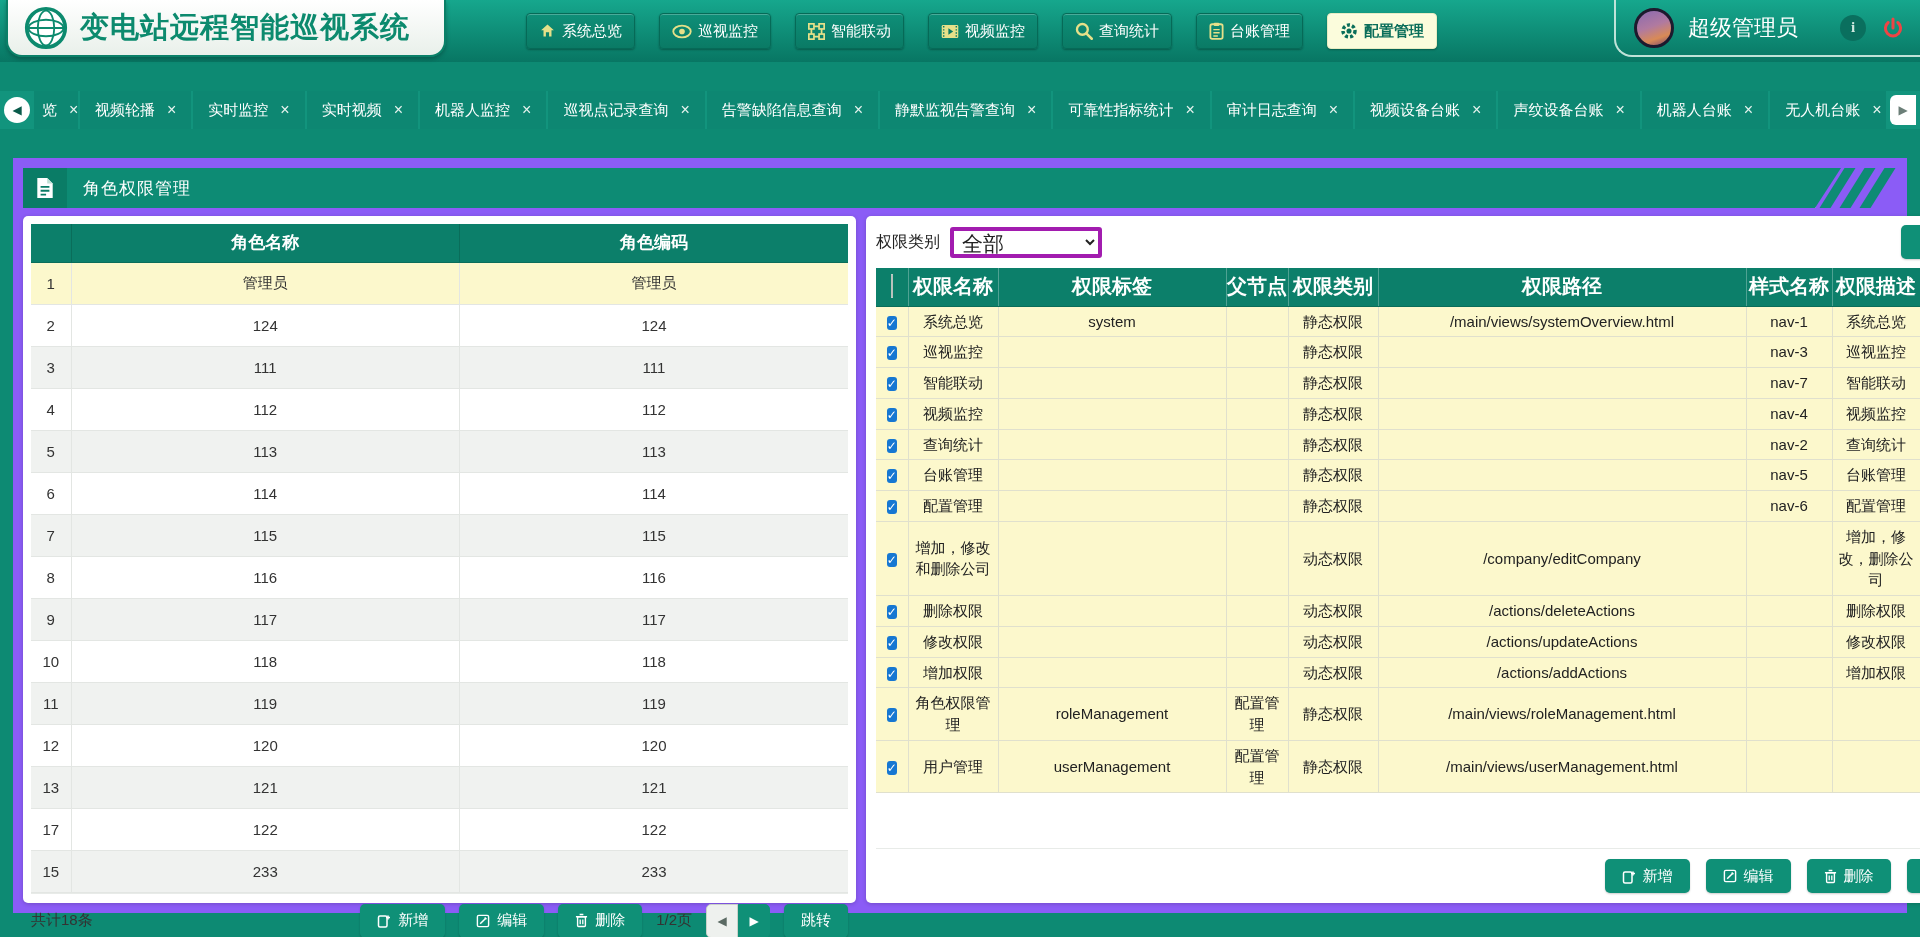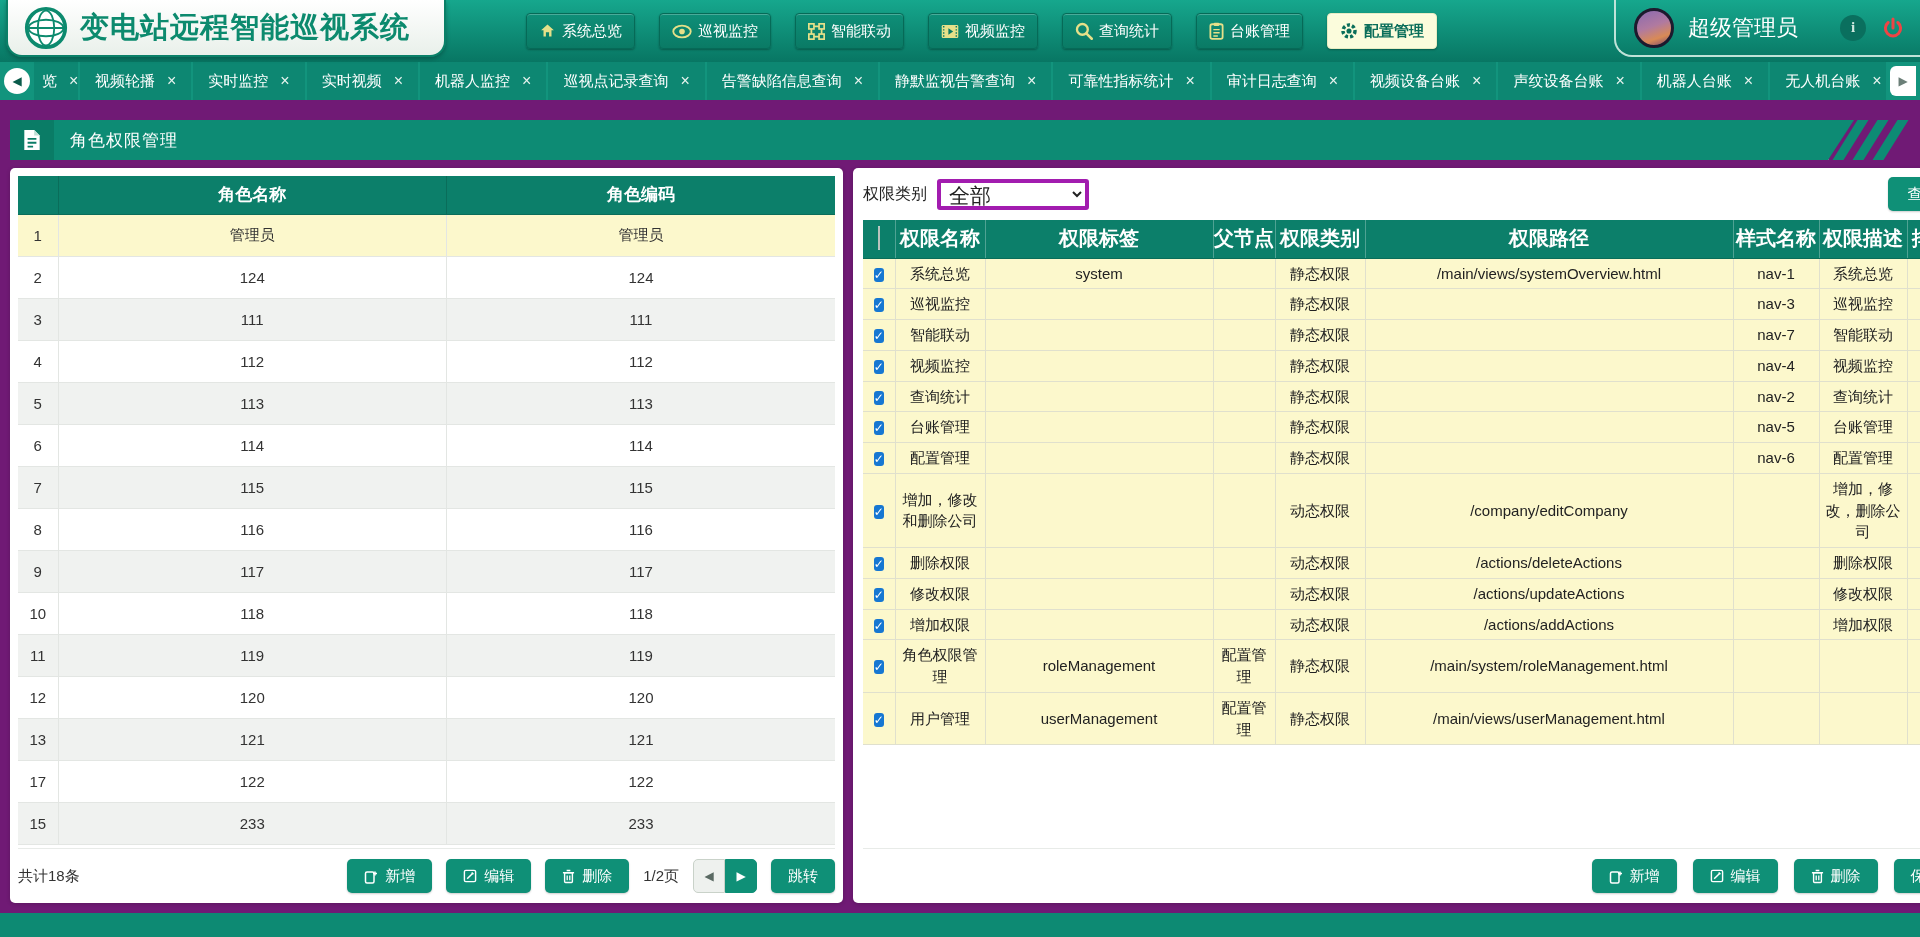--- a/index.html
+++ b/index.html
@@ -1,18 +1,18 @@
 <!DOCTYPE html>
 <html><head>
 <meta charset="utf-8">
 <style>
   * { margin:0; padding:0; box-sizing:border-box; }
   html,body { width:1920px; height:937px; overflow:hidden; }
   body { font-family:"Liberation Sans","DejaVu Sans",sans-serif; background:#0d8a73; }
-  .app { width:1920px; height:937px; display:flex; flex-direction:column; background:#0d8a73; }
+  .app { width:1920px; height:937px; display:flex; flex-direction:column; background:#0d8a73;gap:29px; }
 
   
   header { height:62px; flex:0 0 62px; background:linear-gradient(#16a78d,#087663); display:flex; align-items:flex-start; position:relative; z-index:5; }
   .logo-panel { height:57px; width:440px; margin-left:6px; background:linear-gradient(#ffffff,#e9f0ea); border:2px solid #0a8068; border-top:none; border-radius:0 0 16px 16px; display:flex; align-items:center; gap:12px; padding:0 16px; box-shadow:0 2px 4px rgba(0,0,0,.25); }
   .app-title { font-size:29px; font-weight:bold; color:#0c8a6e; letter-spacing:1px; white-space:nowrap; }
   .topnav { display:flex; gap:24px; margin-left:80px; margin-top:13px; }
   .nav-btn { height:36px; padding:0 12px; display:flex; align-items:center; gap:6px; background:linear-gradient(#0e8f78,#0a7a65); border:1px solid #066a57; border-radius:4px; box-shadow:inset 0 1px 0 rgba(255,255,255,.25), 0 1px 2px rgba(0,0,0,.3); color:#fff; font-size:15px; cursor:pointer; font-family:inherit; white-space:nowrap; }
   .nav-btn .nav-ic { color:#e6e089; display:flex; align-items:center; }
   .nav-btn.active { background:#fbfcdc; color:#0a6e5a; border-color:#e7ecc2; font-weight:bold; }
   .nav-btn.active .nav-ic { color:#0a6e5a; }
@@ -26,21 +26,21 @@
   
   .tabbar { height:38px; flex:0 0 38px; background:#12947d; display:flex; align-items:stretch; overflow:hidden; }
   .tab-scroll { align-self:center; width:26px; height:26px; border:none; border-radius:50%; background:#fff; color:#0a5b4b; font-size:12px; line-height:1; cursor:pointer; margin:0 4px; flex:0 0 26px; }
   .tab-scroll.right { border-radius:6px 0 0 6px; height:30px; width:24px; color:#6b7f78; }
   .tabs { flex:1; display:flex; gap:2px; overflow:hidden; }
   .tab { background:#0d8772; color:#fff; display:flex; align-items:center; gap:12px; padding:0 15px; font-size:15px; cursor:pointer; white-space:nowrap; }
   .tab.partial { flex:0 0 44px; padding:0 8px; overflow:hidden; }
   .tab-close { font-size:16px; color:#e8f4ef; cursor:pointer; line-height:1; }
 
   
-  .main { flex:1; margin:0 0 24px; background:#701a75; padding:20px 10px 10px; display:flex; flex-direction:column; min-height:0; }
+  .main { flex:1; margin:0 13px 24px; background:#8b5cf6; padding:10px 10px 10px; display:flex; flex-direction:column; min-height:0; }
   .title-row { position:relative; height:40px; flex:0 0 40px; margin-bottom:8px; }
   .title-bar { position:absolute; left:0; top:0; height:40px; width:calc(100% - 56px); background:#0d8b74; display:flex; align-items:center; clip-path:polygon(0 0,100% 0,calc(100% - 26px) 100%,0 100%); box-shadow:0 2px 0 rgba(255,255,255,.9); }
   .title-icon { width:44px; height:40px; background:#0a7c66; display:flex; align-items:center; justify-content:center; color:#fff; flex:0 0 44px; }
   .title-text { color:#fff; font-size:17px; margin-left:16px; letter-spacing:1px; }
   .title-stripes { position:absolute; right:14px; top:0; height:40px; display:flex; gap:9px; }
   .title-stripes span { width:11px; height:40px; background:#0d8b74; transform:skewX(-32deg); }
 
   .panels { flex:1; display:flex; gap:10px; min-height:0; }
   .panel { background:#fff; border-radius:5px; box-shadow:0 1px 4px rgba(0,0,0,.18); }
 
@@ -553,21 +553,21 @@
                   <td></td>
                   <td>增加权限</td>
                   <td>11</td>
                 </tr>
                 <tr>
                   <td><span class="cb checked">✓</span></td>
                   <td>角色权限管理</td>
                   <td>roleManagement</td>
                   <td>配置管理</td>
                   <td>静态权限</td>
-                  <td>/main/system/roleManagement.html</td>
+                  <td>/main/views/roleManagement.html</td>
                   <td></td>
                   <td></td>
                   <td>21</td>
                 </tr>
                 <tr>
                   <td><span class="cb checked">✓</span></td>
                   <td>用户管理</td>
                   <td>userManagement</td>
                   <td>配置管理</td>
                   <td>静态权限</td>

